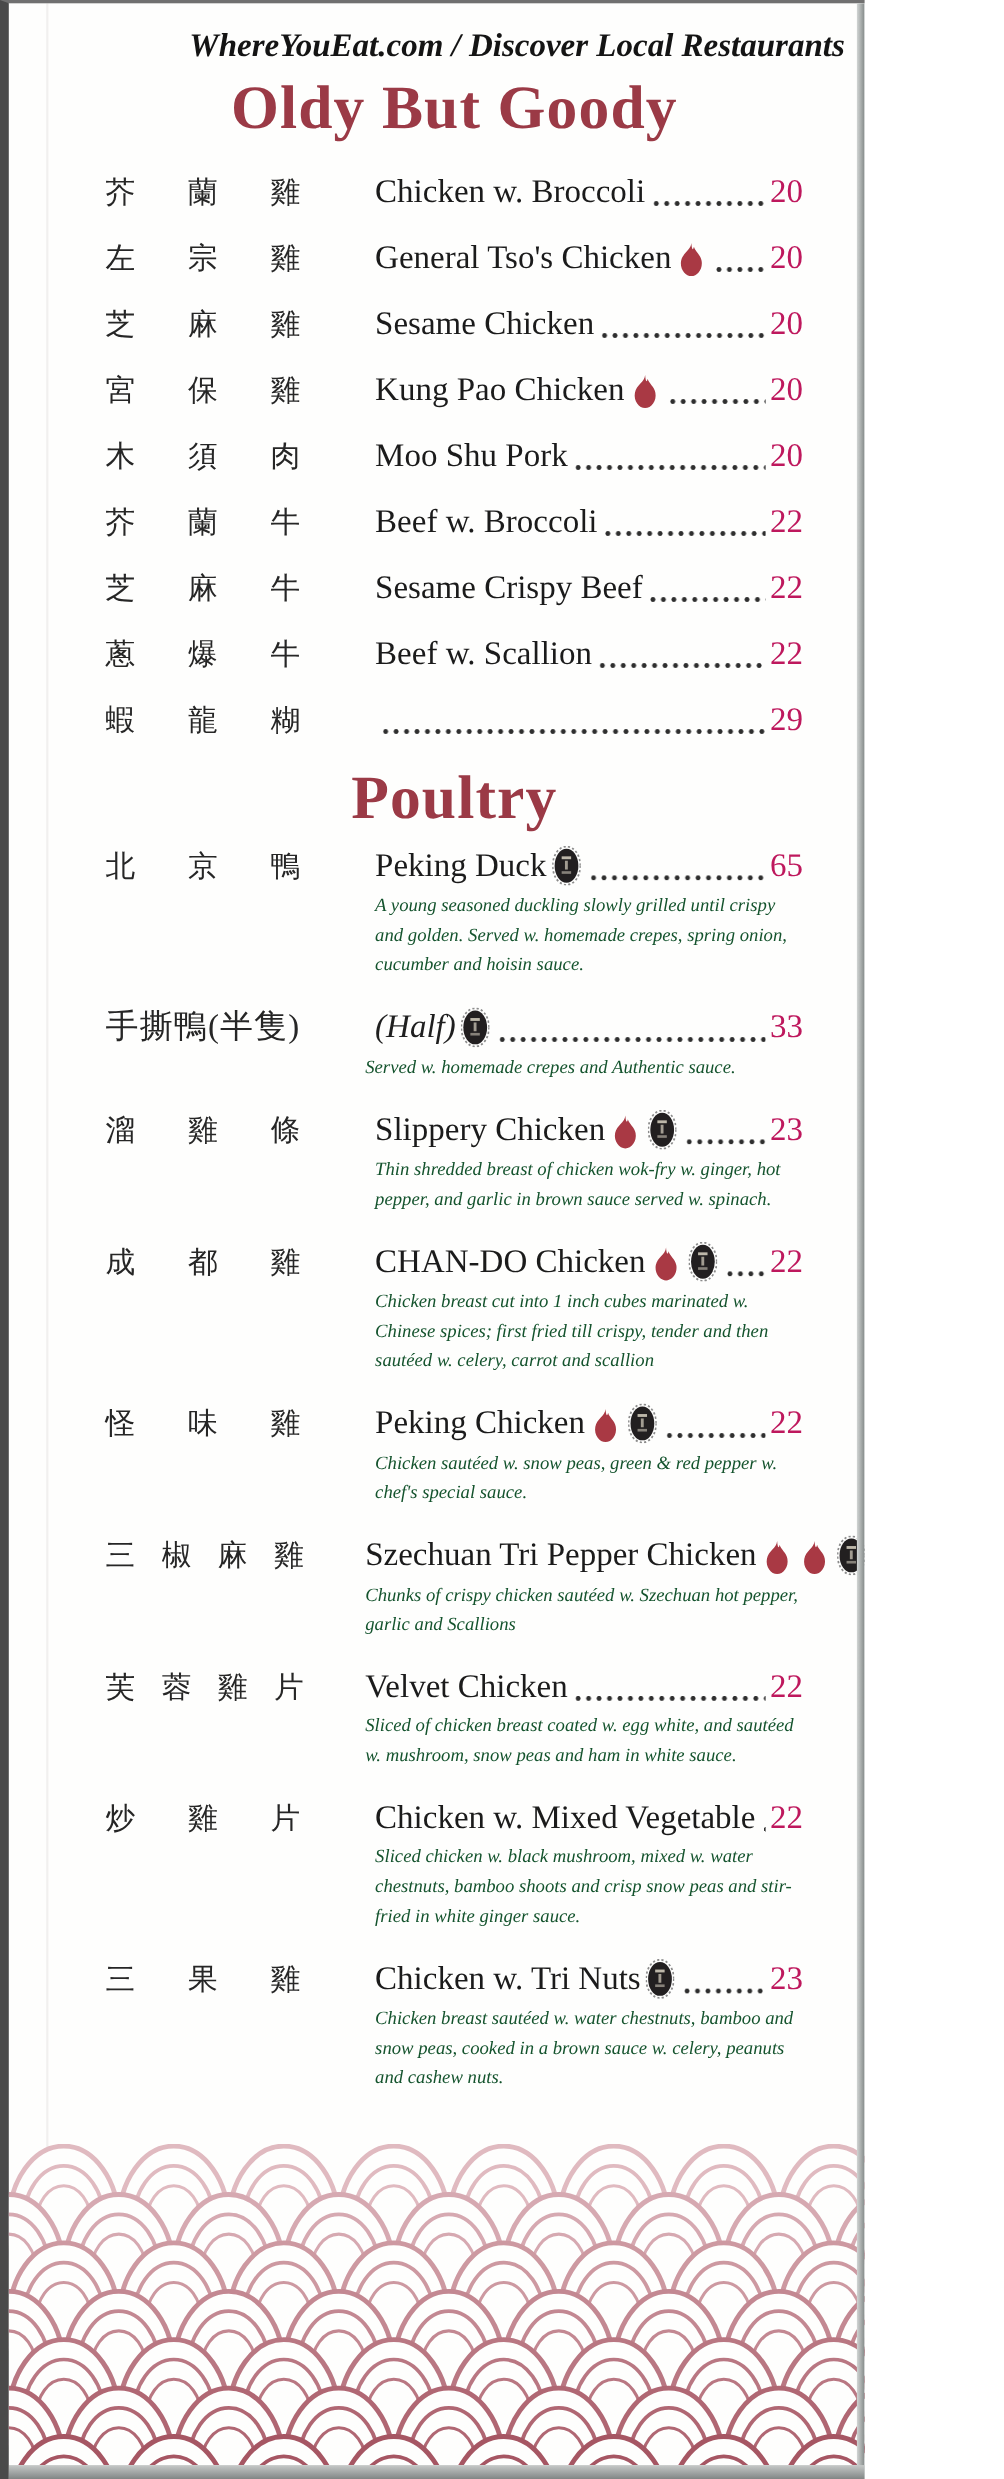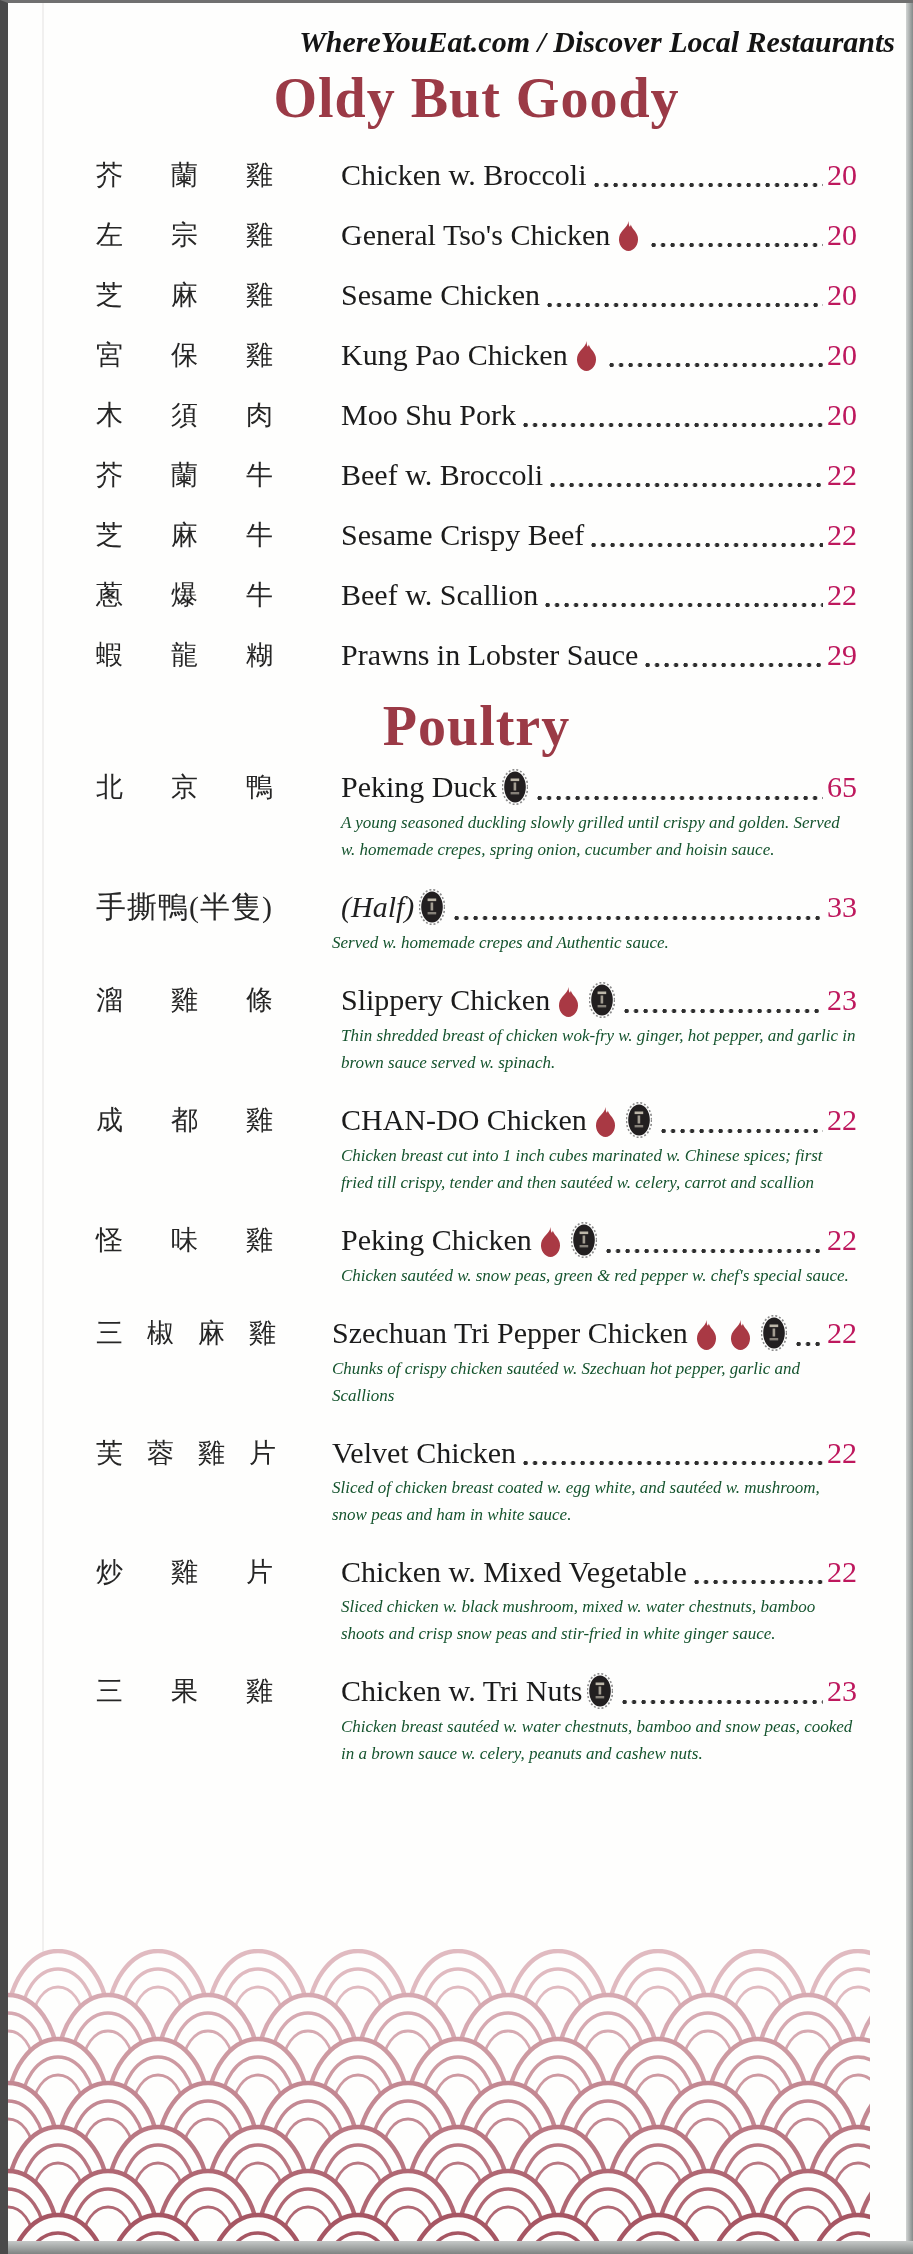--- a/index.html
+++ b/index.html
@@ -1,17 +1,17 @@
 <!DOCTYPE html>
 <html><head>
 <meta charset="utf-8">
 <style>
   html,body{margin:0;padding:0;background:#ffffff;}
   .scan{
-    position:relative; width:913px; height:2254px; box-sizing:border-box;
+    position:relative; width:786px; height:2254px; box-sizing:border-box;
     background:#fefefd;
     border-left:8px solid #4a4a4a; border-top:3px solid #707070;
     font-family:"Liberation Serif","DejaVu Serif",serif; color:#1f1f1f;
     overflow:hidden;
   }
   .edge-right{position:absolute;top:0;right:0;width:7px;height:100%;
     background:linear-gradient(to right,#d2d5d4,#848a89);}
   .edge-bottom{position:absolute;bottom:0;left:0;width:100%;height:13px;
     background:linear-gradient(#c6c9c8,#7f8483);}
   .crease{position:absolute;top:0;left:34px;width:2px;height:100%;
@@ -170,21 +170,20 @@
           <span class="leader"></span>
           <span class="price">22</span>
         </div>
           </div>
       </div>
 
       <div class="menu-item">
         <div class="cn cn-wide">蝦龍糊</div>
         <div class="entry">
             <div class="iline">
-          <span class="name">Prawns in Lobster Sauce</span>
           <span class="leader"></span>
           <span class="price">29</span>
         </div>
           </div>
       </div>
 
     </div>
 
     <h1 class="sec-title second">Poultry</h1>
 

